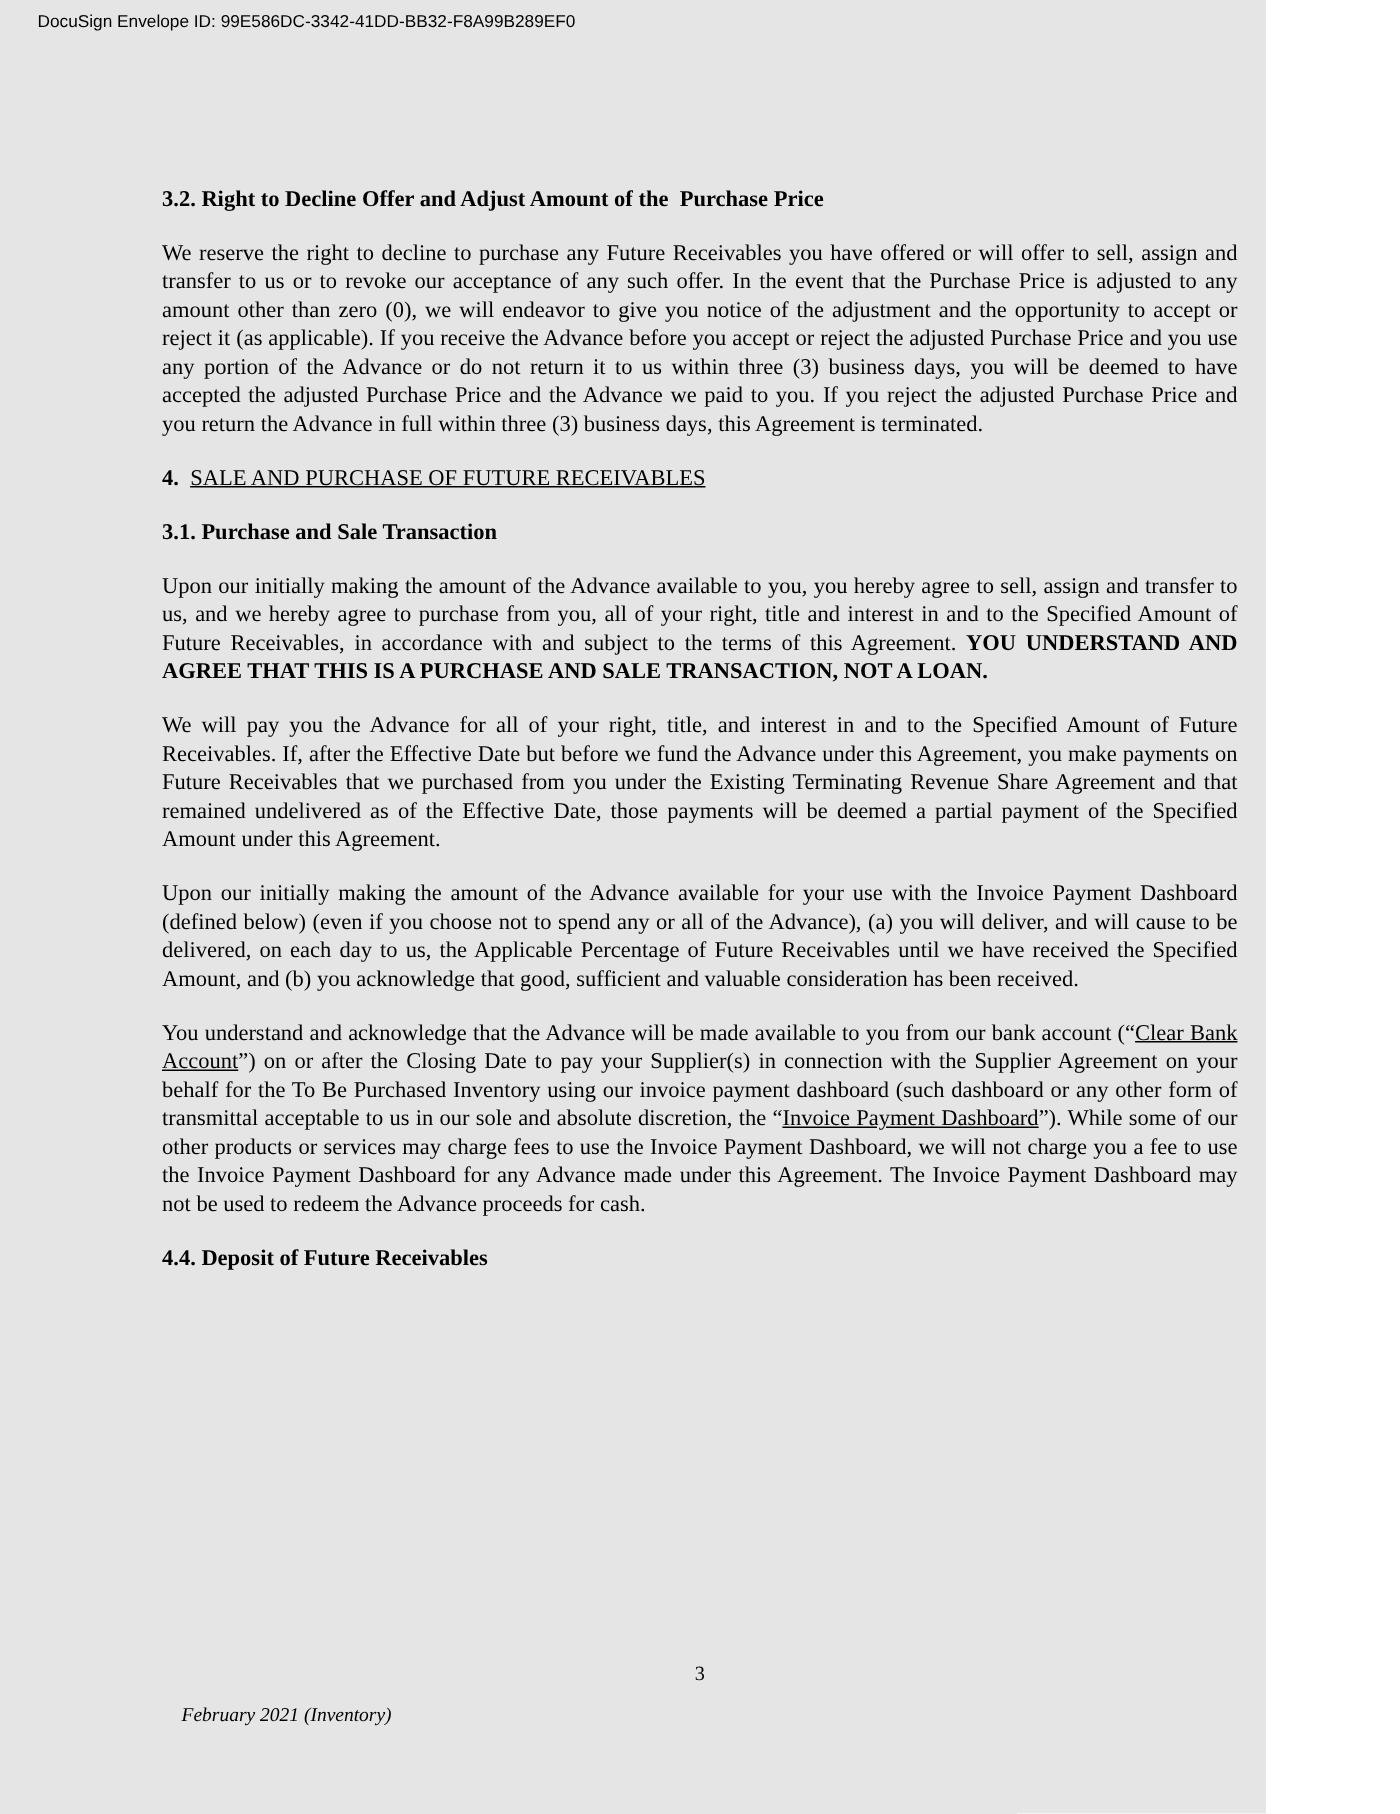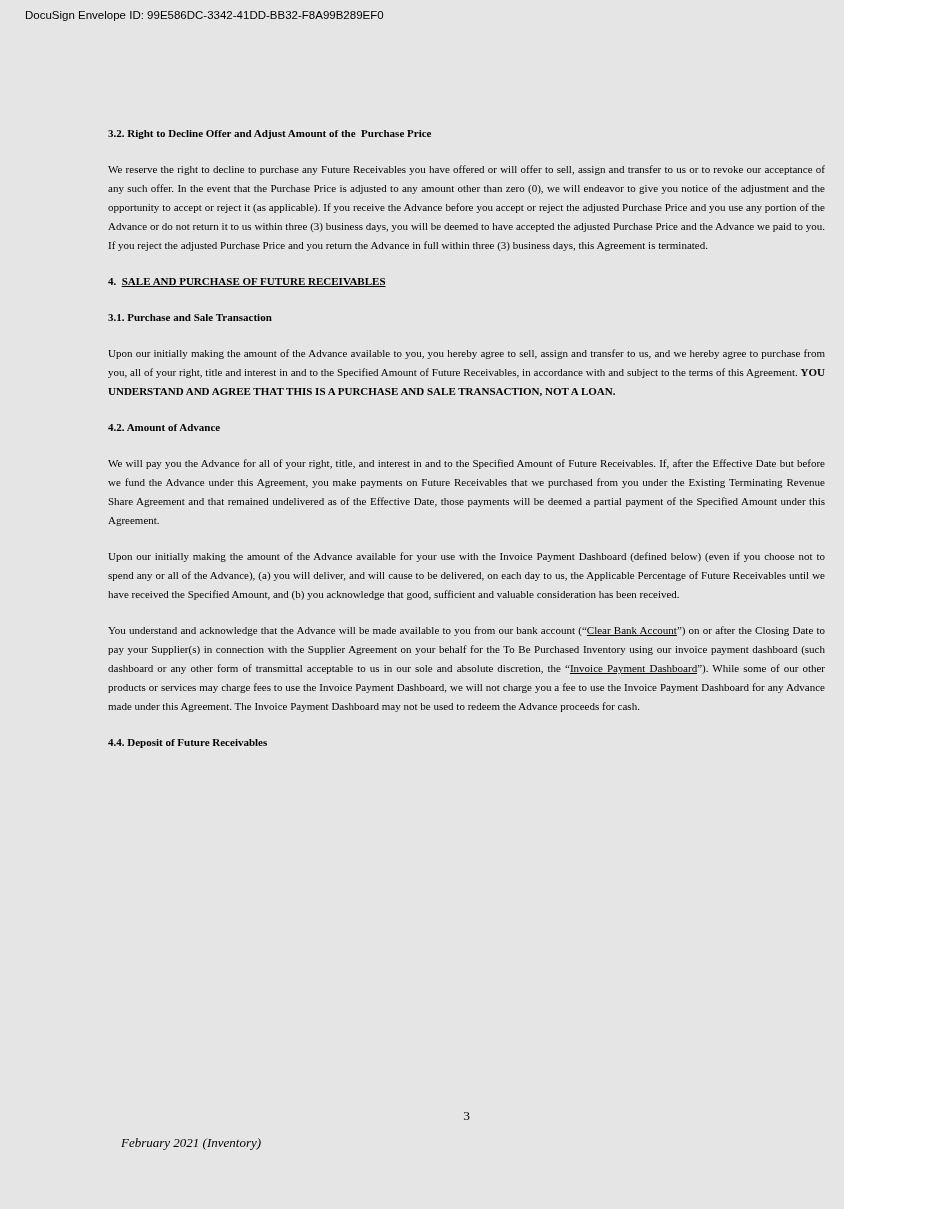--- a/index.html
+++ b/index.html
@@ -19,21 +19,21 @@
     font-family: "Liberation Sans", sans-serif;
     font-size: 11.5px;
     color: #000000;
     white-space: nowrap;
   }
   .content {
     position: absolute;
     left: 108px;
     top: 124px;
     width: 717px;
-    font-size: 11px;
+    font-size: 15px;
     line-height: 19px;
     text-align: justify;
   }
   .content p { margin: 17px 0; }
   .content p:first-child { margin-top: 0; }
   .heading {
     font-weight: bold;
     text-align: left;
     white-space: pre-wrap;
   }
@@ -57,26 +57,25 @@
 </head>
 <body>
 
 <div class="page">
   <div class="docusign-header">DocuSign Envelope ID: 99E586DC-3342-41DD-BB32-F8A99B289EF0</div>
 
   <div class="content">
     <p class="heading">3.2. Right to Decline Offer and Adjust Amount of the  Purchase Price</p>
     <p class="para">We reserve the right to decline to purchase any Future Receivables you have offered or will offer to sell, assign and transfer to us or to revoke our acceptance of any such offer. In the event that the Purchase Price is adjusted to any amount other than zero (0), we will endeavor to give you notice of the adjustment and the opportunity to accept or reject it (as applicable). If you receive the Advance before you accept or reject the adjusted Purchase Price and you use any portion of the Advance or do not return it to us within three (3) business days, you will be deemed to have accepted the adjusted Purchase Price and the Advance we paid to you. If you reject the adjusted Purchase Price and you return the Advance in full within three (3) business days, this Agreement is terminated.</p>
 
-    <p class="heading"><span style="font-weight: bold;">4.  </span><span style="font-weight: bold; text-decoration: underline;">SALE AND PURCHASE OF FUTURE RECEIVABLES</span></p>
+    <p class="heading"><span style="font-weight: bold;">4.  </span><span style="font-weight: normal; text-decoration: underline;">SALE AND PURCHASE OF FUTURE RECEIVABLES</span></p>
 
     <p class="heading">3.1. Purchase and Sale Transaction</p>
     <p class="para"><span>Upon our initially making the amount of the Advance available to you, you hereby agree to sell, assign and transfer to us, and we hereby agree to purchase from you, all of your right, title and interest in and to the Specified Amount of Future Receivables, in accordance with and subject to the terms of this Agreement. </span><span style="font-weight: bold;">YOU UNDERSTAND AND AGREE THAT THIS IS A PURCHASE AND SALE TRANSACTION, NOT A LOAN.</span></p>
 
-    <p class="heading">4.2. Amount of Advance</p>
     <p class="para">We will pay you the Advance for all of your right, title, and interest in and to the Specified Amount of Future Receivables. If, after the Effective Date but before we fund the Advance under this Agreement, you make payments on Future Receivables that we purchased from you under the Existing Terminating Revenue Share Agreement and that remained undelivered as of the Effective Date, those payments will be deemed a partial payment of the Specified Amount under this Agreement.</p>
 
     <p class="para">Upon our initially making the amount of the Advance available for your use with the Invoice Payment Dashboard (defined below) (even if you choose not to spend any or all of the Advance), (a) you will deliver, and will cause to be delivered, on each day to us, the Applicable Percentage of Future Receivables until we have received the Specified Amount, and (b) you acknowledge that good, sufficient and valuable consideration has been received.</p>
     <p class="para"><span>You understand and acknowledge that the Advance will be made available to you from our bank account (“</span><span style="text-decoration: underline;">Clear Bank Account</span><span>”) on or after the Closing Date to pay your Supplier(s) in connection with the Supplier Agreement on your behalf for the To Be Purchased Inventory using our invoice payment dashboard (such dashboard or any other form of transmittal acceptable to us in our sole and absolute discretion, the “</span><span style="text-decoration: underline;">Invoice Payment Dashboard</span><span>”). While some of our other products or services may charge fees to use the Invoice Payment Dashboard, we will not charge you a fee to use the Invoice Payment Dashboard for any Advance made under this Agreement. The Invoice Payment Dashboard may not be used to redeem the Advance proceeds for cash.</span></p>
 
     <p class="heading">4.4. Deposit of Future Receivables</p>
   </div>
 
   <div class="page-number">3</div>
   <div class="footer-note">February 2021 (Inventory)</div>

